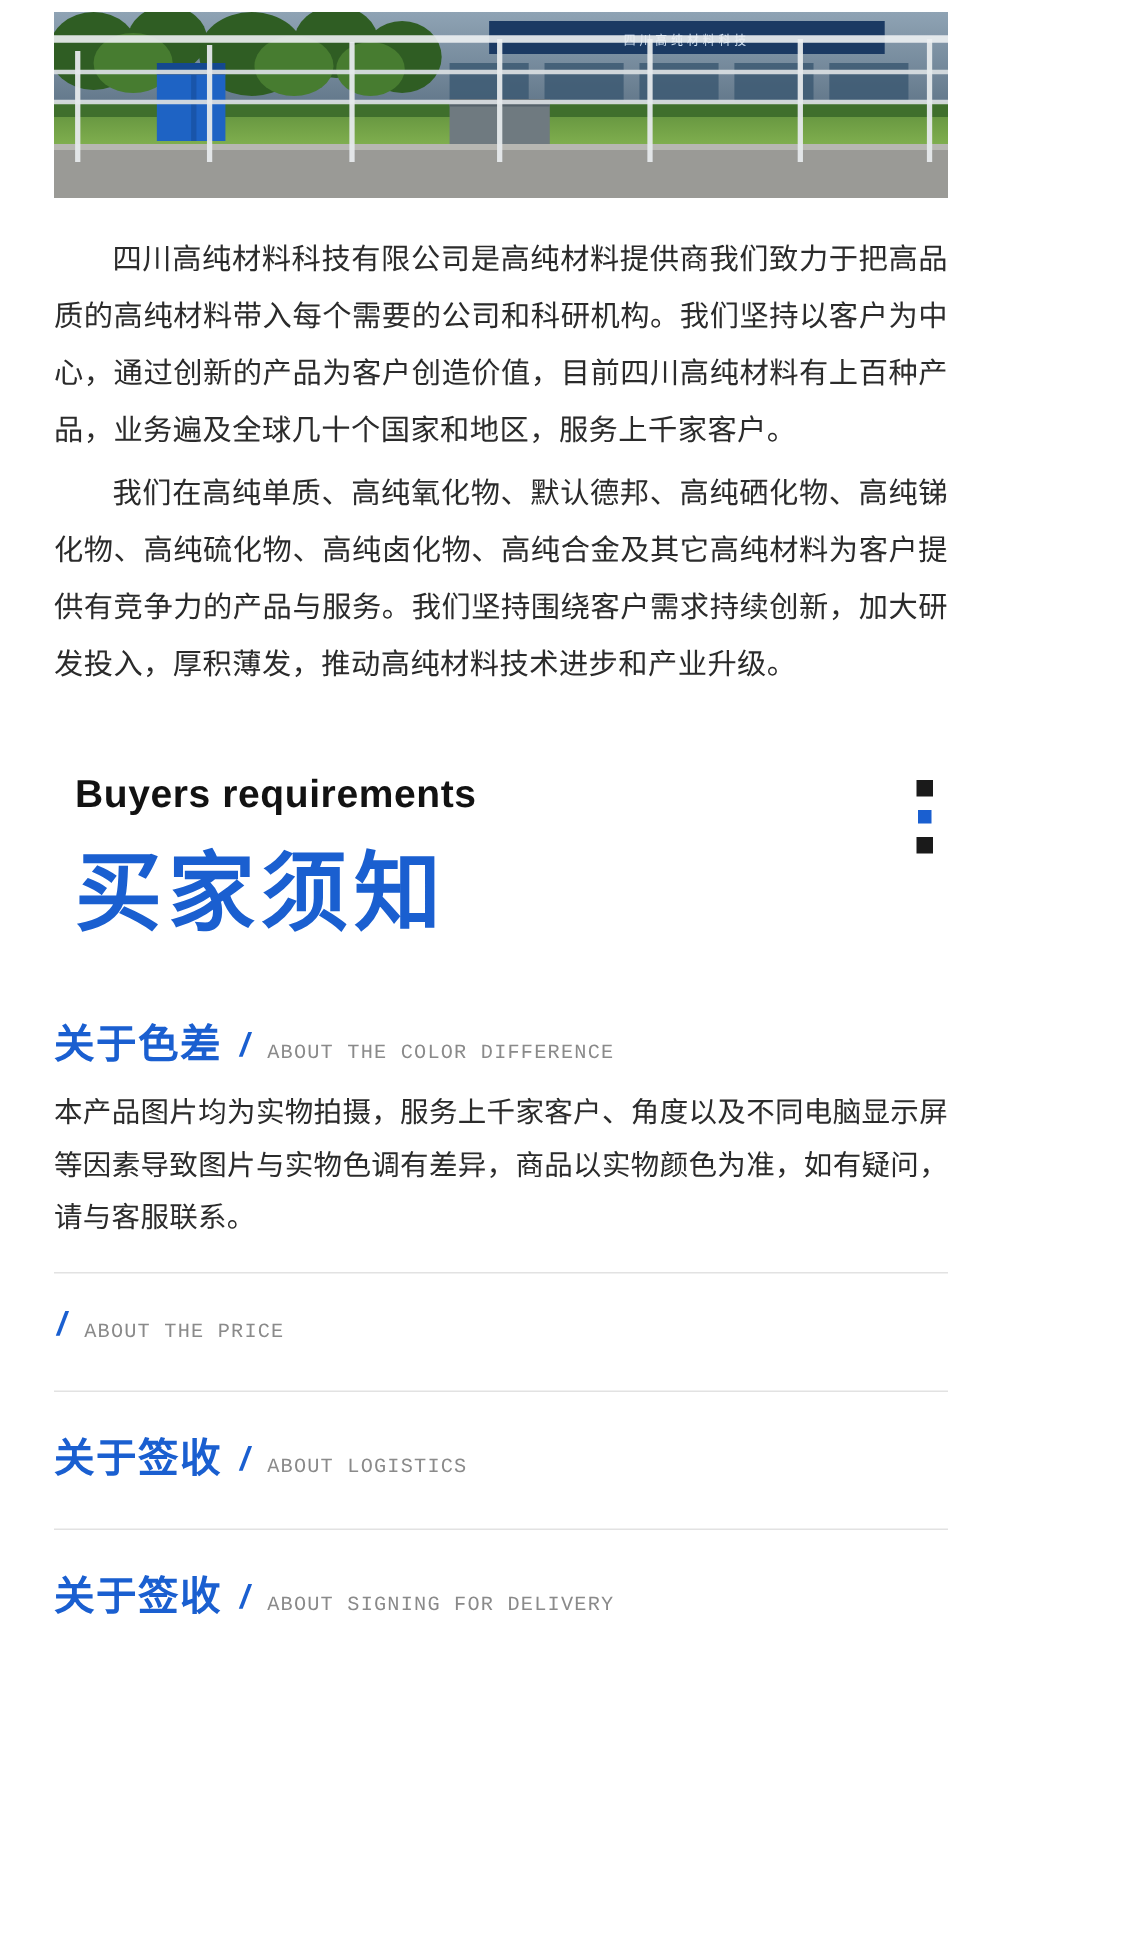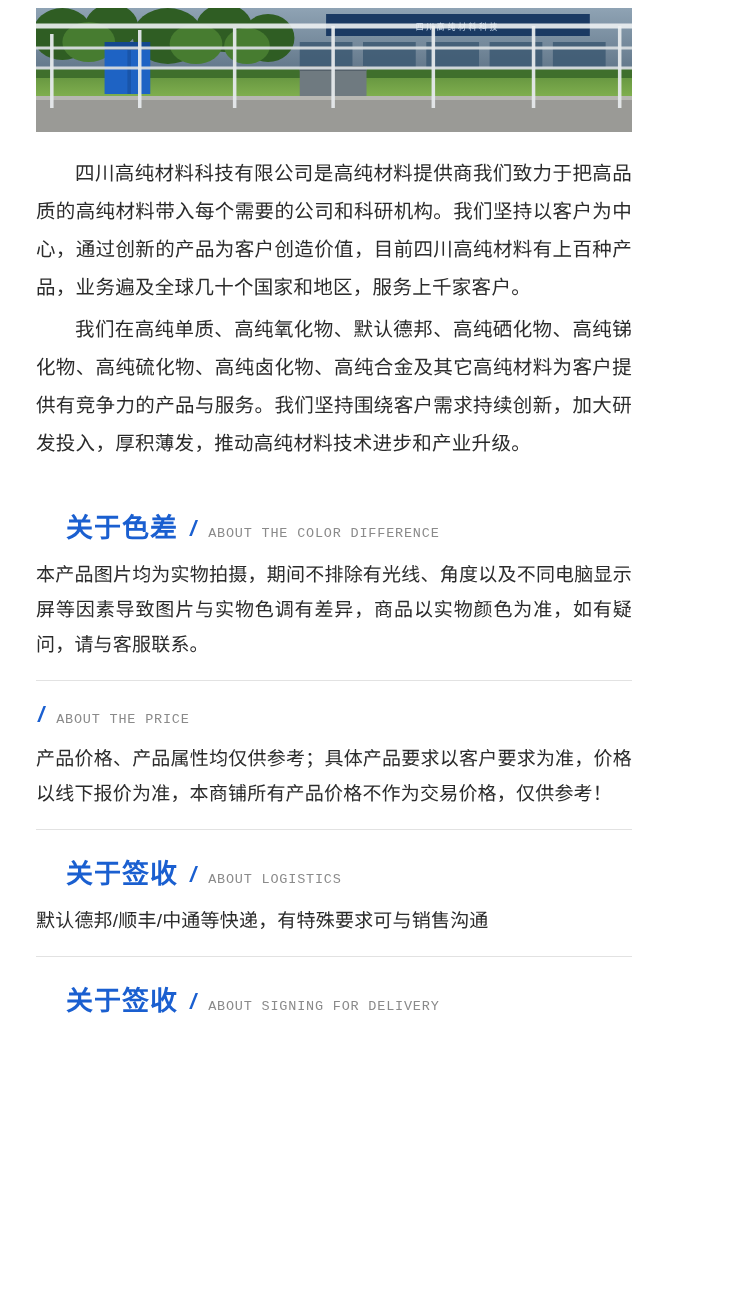--- a/index.html
+++ b/index.html
@@ -108,21 +108,20 @@
     display: flex;
     align-items: baseline;
     gap: 10px;
     margin-bottom: 12px;
   }
   .notice-title {
     font-size: 27px;
     font-weight: bold;
     color: #1a5fd0;
     letter-spacing: 1px;
-    margin-left: 30px;
   }
   .slash {
     display: inline-block;
     color: #1a5fd0;
     font-size: 22px;
     font-weight: bold;
     font-style: italic;
     transform: translateY(-1px);
     padding: 0 2px;
   }
@@ -222,47 +221,54 @@
         <line x1="0" y1="18" x2="678" y2="18"></line>
       </g>
     </svg>
   </div>
 
   <div class="intro">
     <p>四川高纯材料科技有限公司是高纯材料提供商我们致力于把高品质的高纯材料带入每个需要的公司和科研机构。我们坚持以客户为中心，通过创新的产品为客户创造价值，目前四川高纯材料有上百种产品，业务遍及全球几十个国家和地区，服务上千家客户。</p>
     <p>我们在高纯单质、高纯氧化物、默认德邦、高纯硒化物、高纯锑化物、高纯硫化物、高纯卤化物、高纯合金及其它高纯材料为客户提供有竞争力的产品与服务。我们坚持围绕客户需求持续创新，加大研发投入，厚积薄发，推动高纯材料技术进步和产业升级。</p>
   </div>
 
+  <div class="section-head">
+    <div class="eyebrow">Buyers requirements</div>
+    <div class="big-title">买家须知</div>
+    <div class="dots">
+      <i></i>
+      <i class="mid"></i>
+      <i></i>
+    </div>
+  </div>
 
   <div class="notices">
 
     <div class="notice">
       <div class="notice-head">
         <span class="notice-title">关于色差</span>
         <span class="slash">/</span>
         <span class="notice-en">About the color difference</span>
       </div>
-      <div class="notice-body">本产品图片均为实物拍摄，期间不排除有光线、角度以及不同电脑显示屏等因素导致图片与实物色调有差异，商品以实物颜色为准，如有疑问，请与客服联系。</div>
+      <div class="notice-body">本产品图片均为实物拍摄，服务上千家客户、角度以及不同电脑显示屏等因素导致图片与实物色调有差异，商品以实物颜色为准，如有疑问，请与客服联系。</div>
     </div>
 
     <div class="notice">
       <div class="notice-head">
         <span class="slash">/</span>
         <span class="notice-en">About the price</span>
       </div>
-      <div class="notice-body">产品价格、产品属性均仅供参考；具体产品要求以客户要求为准，价格以线下报价为准，本商铺所有产品价格不作为交易价格，仅供参考！</div>
     </div>
 
     <div class="notice">
       <div class="notice-head">
         <span class="notice-title">关于签收</span>
         <span class="slash">/</span>
         <span class="notice-en">About logistics</span>
       </div>
-      <div class="notice-body">默认德邦/顺丰/中通等快递，有特殊要求可与销售沟通</div>
     </div>
 
     <div class="notice">
       <div class="notice-head">
         <span class="notice-title">关于签收</span>
         <span class="slash">/</span>
         <span class="notice-en">About signing for delivery</span>
       </div>
     </div>
 

